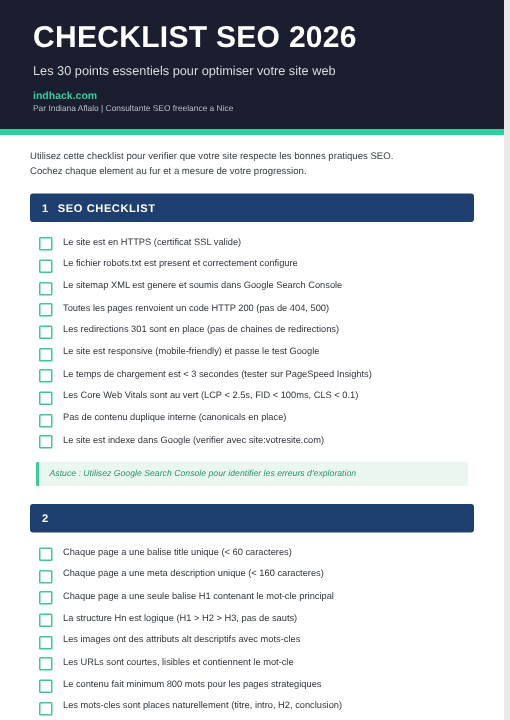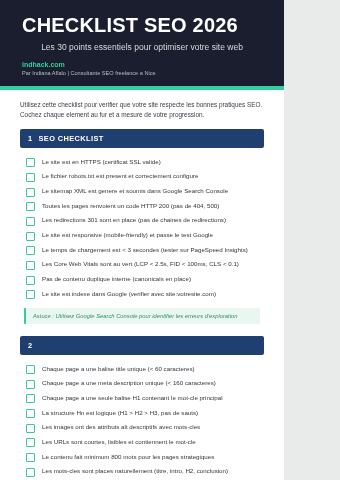--- a/index.html
+++ b/index.html
@@ -7,21 +7,21 @@
     padding: 0;
   }
   body {
     width: 340px;
     height: 480px;
     background: #e9eaea;
     font-family: "Liberation Sans", sans-serif;
     overflow: hidden;
   }
   .page {
-    width: 284px;
+    width: 336px;
     min-height: 443px;
     background: #ffffff;
     position: relative;
   }
   
   .doc-header {
     background: #1b1e2e;
     padding: 14px 22px 10px 22px;
   }
   .doc-title {
@@ -30,21 +30,20 @@
     font-weight: bold;
     letter-spacing: 0.2px;
     line-height: 1.1;
     margin: 0 0 6px 0;
   }
   .doc-subtitle {
     color: #d8dade;
     font-size: 8.5px;
     line-height: 1.2;
     margin: 0 0 9px 0;
-    text-align: center;
   }
   .doc-site {
     color: #2fcf9e;
     font-size: 7px;
     font-weight: bold;
     margin: 0 0 2px 0;
   }
   .doc-byline {
     color: #b9bcc4;
     font-size: 5.6px;

